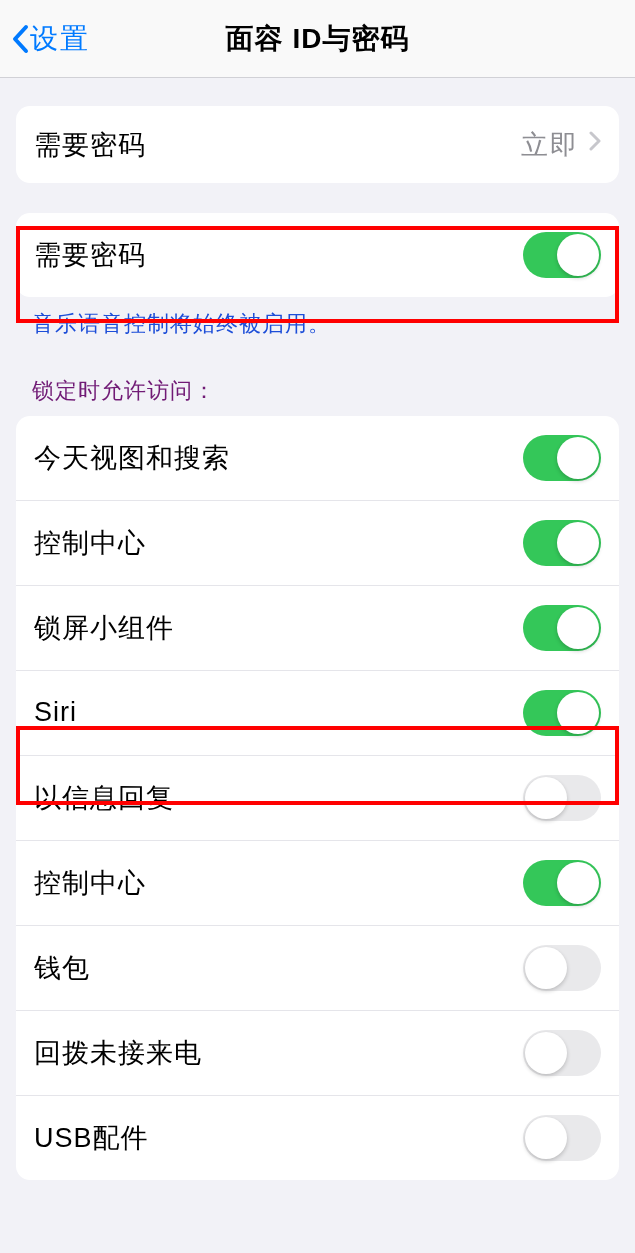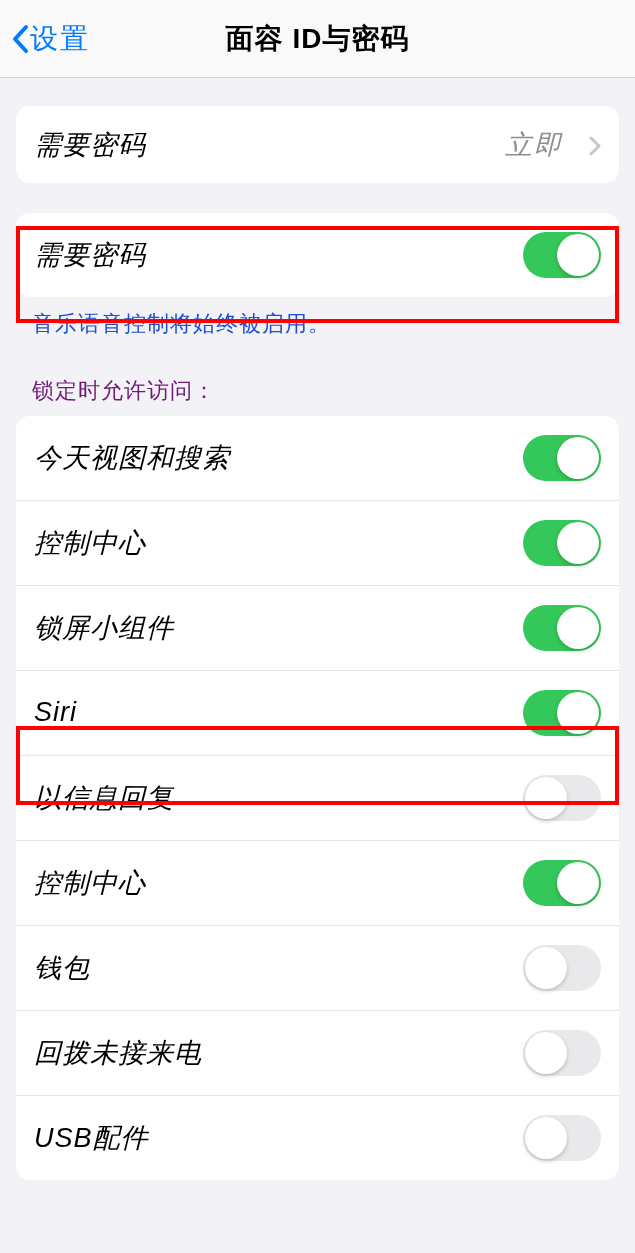--- a/index.html
+++ b/index.html
@@ -63,34 +63,33 @@
     .group.first {
       margin-top: 28px;
     }
     .cell {
       display: flex;
       align-items: center;
       justify-content: space-between;
       padding: 19px 18px 19px 18px;
       min-height: 77px;
       border-bottom: 1px solid #e5e5ea;
-      font-style: italic;
     }
     .cell:last-child {
       border-bottom: none;
     }
     .cell-label {
       font-size: 27px;
       color: #000;
       letter-spacing: 1px;
     }
     .cell-right {
       display: flex;
-      align-items: flex-end;
-      gap: 26px;
+      align-items: flex-start;
+      gap: 10px;
     }
     .cell-value {
       font-size: 27px;
       color: #8e8e93;
       letter-spacing: 2px;
     }
     .disclosure {
       color: #c7c7cc;
       font-size: 26px;
       font-weight: 600;

